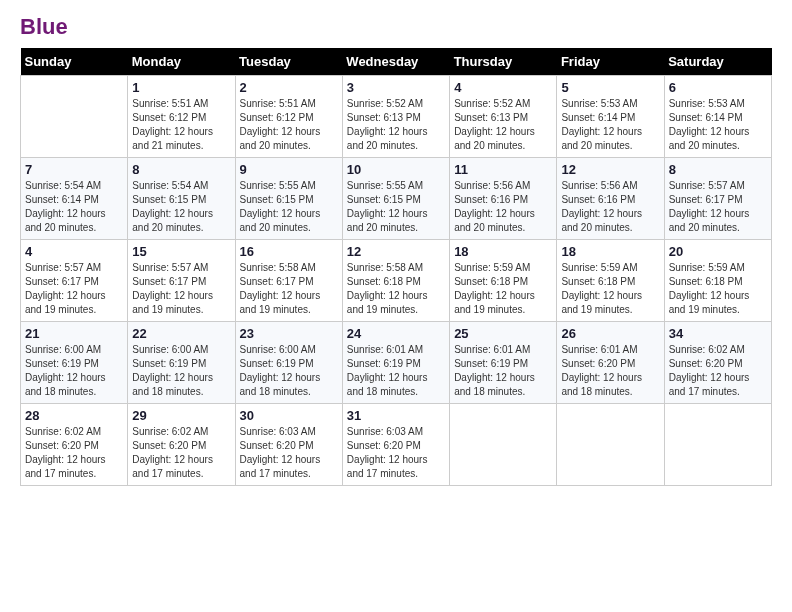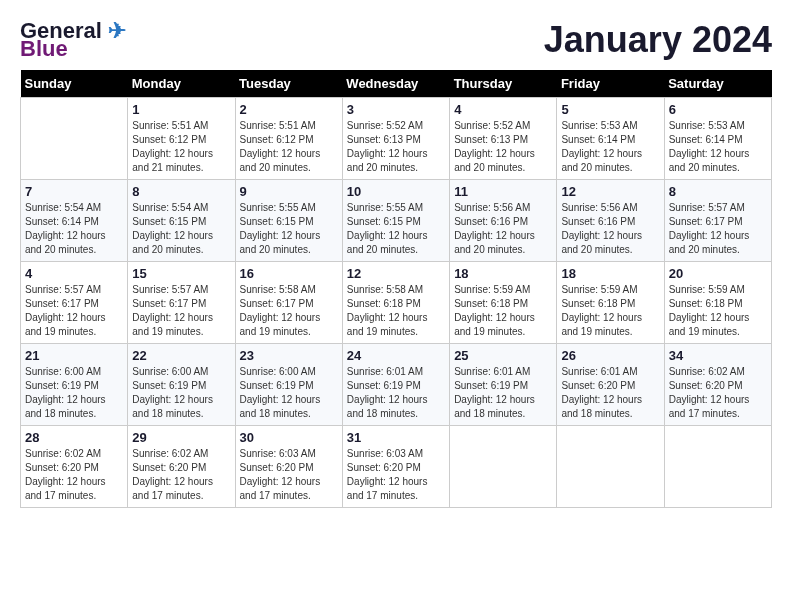--- a/index.html
+++ b/index.html
@@ -72,30 +72,23 @@
     }
     .empty-cell {
       background: #fff !important;
     }
   </style>
 </head>
 <body>
 
 <div class="header">
   <div class="logo">
-    <div style="display:flex; align-items:center; gap:2px;">
-      <div style="font-size:22px; font-weight:bold; color:#1a1a2e; line-height:1;">
-        <span style="color:#1a1a2e;">General</span>
-        <span style="color:#2b77c2;">✈</span>
-      </div>
-    </div>
     <div style="font-size:22px; font-weight:bold; color:#701a75; line-height:1; margin-top:-4px;">Blue</div>
   </div>
   <div class="title-block">
-    <div class="month-title">January 2024</div>
   </div>
 </div>
 
 <table class="calendar">
   <thead>
     <tr>
     <th>Sunday</th>
         <th>Monday</th>
         <th>Tuesday</th>
         <th>Wednesday</th>

